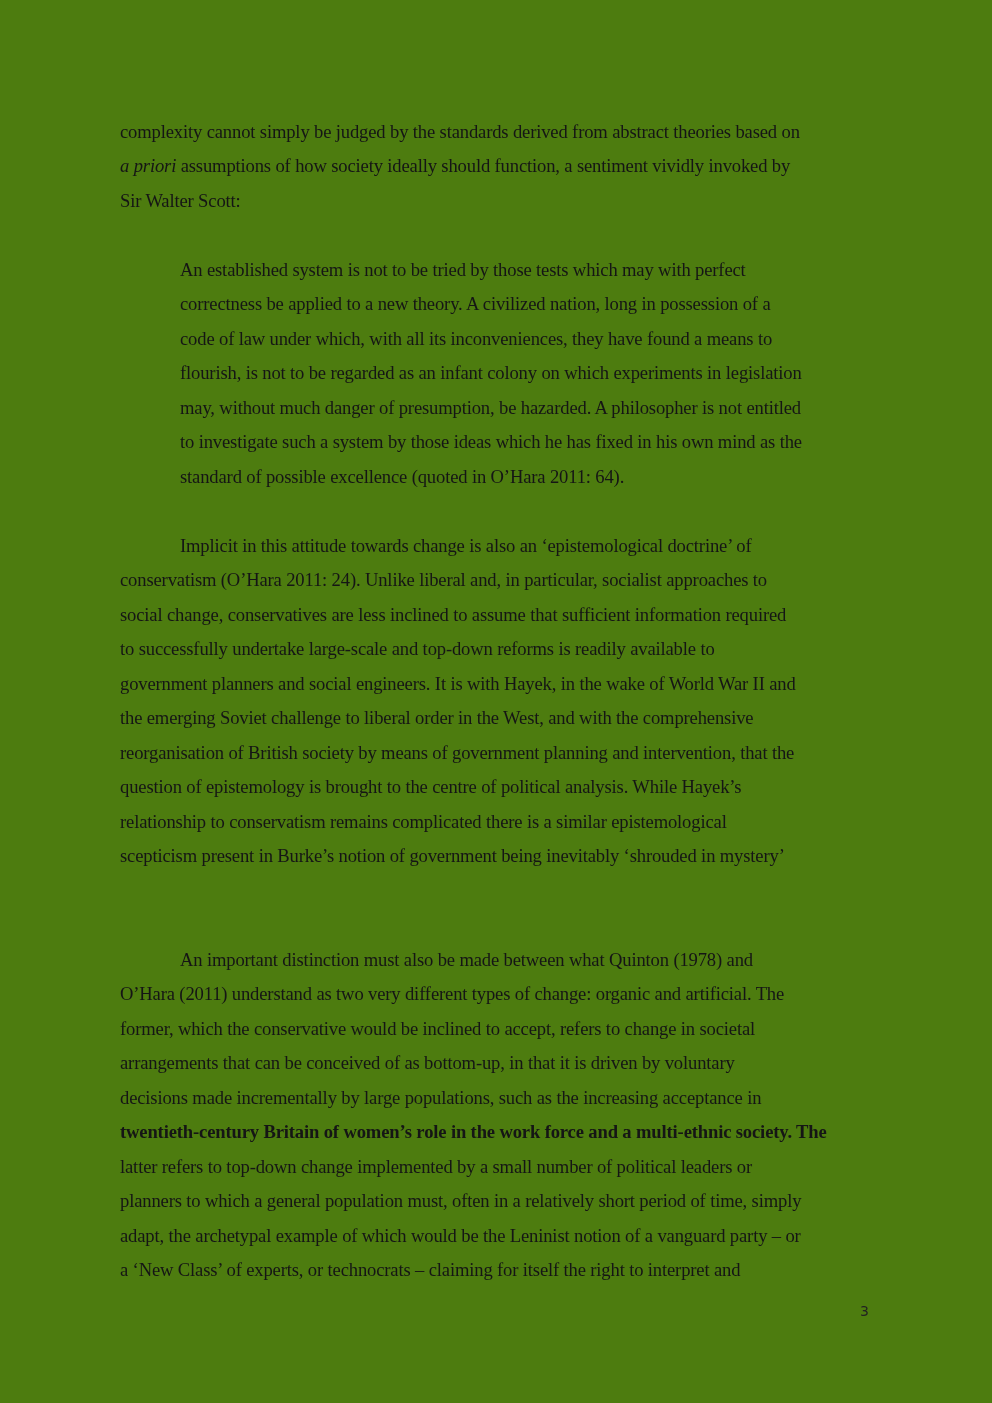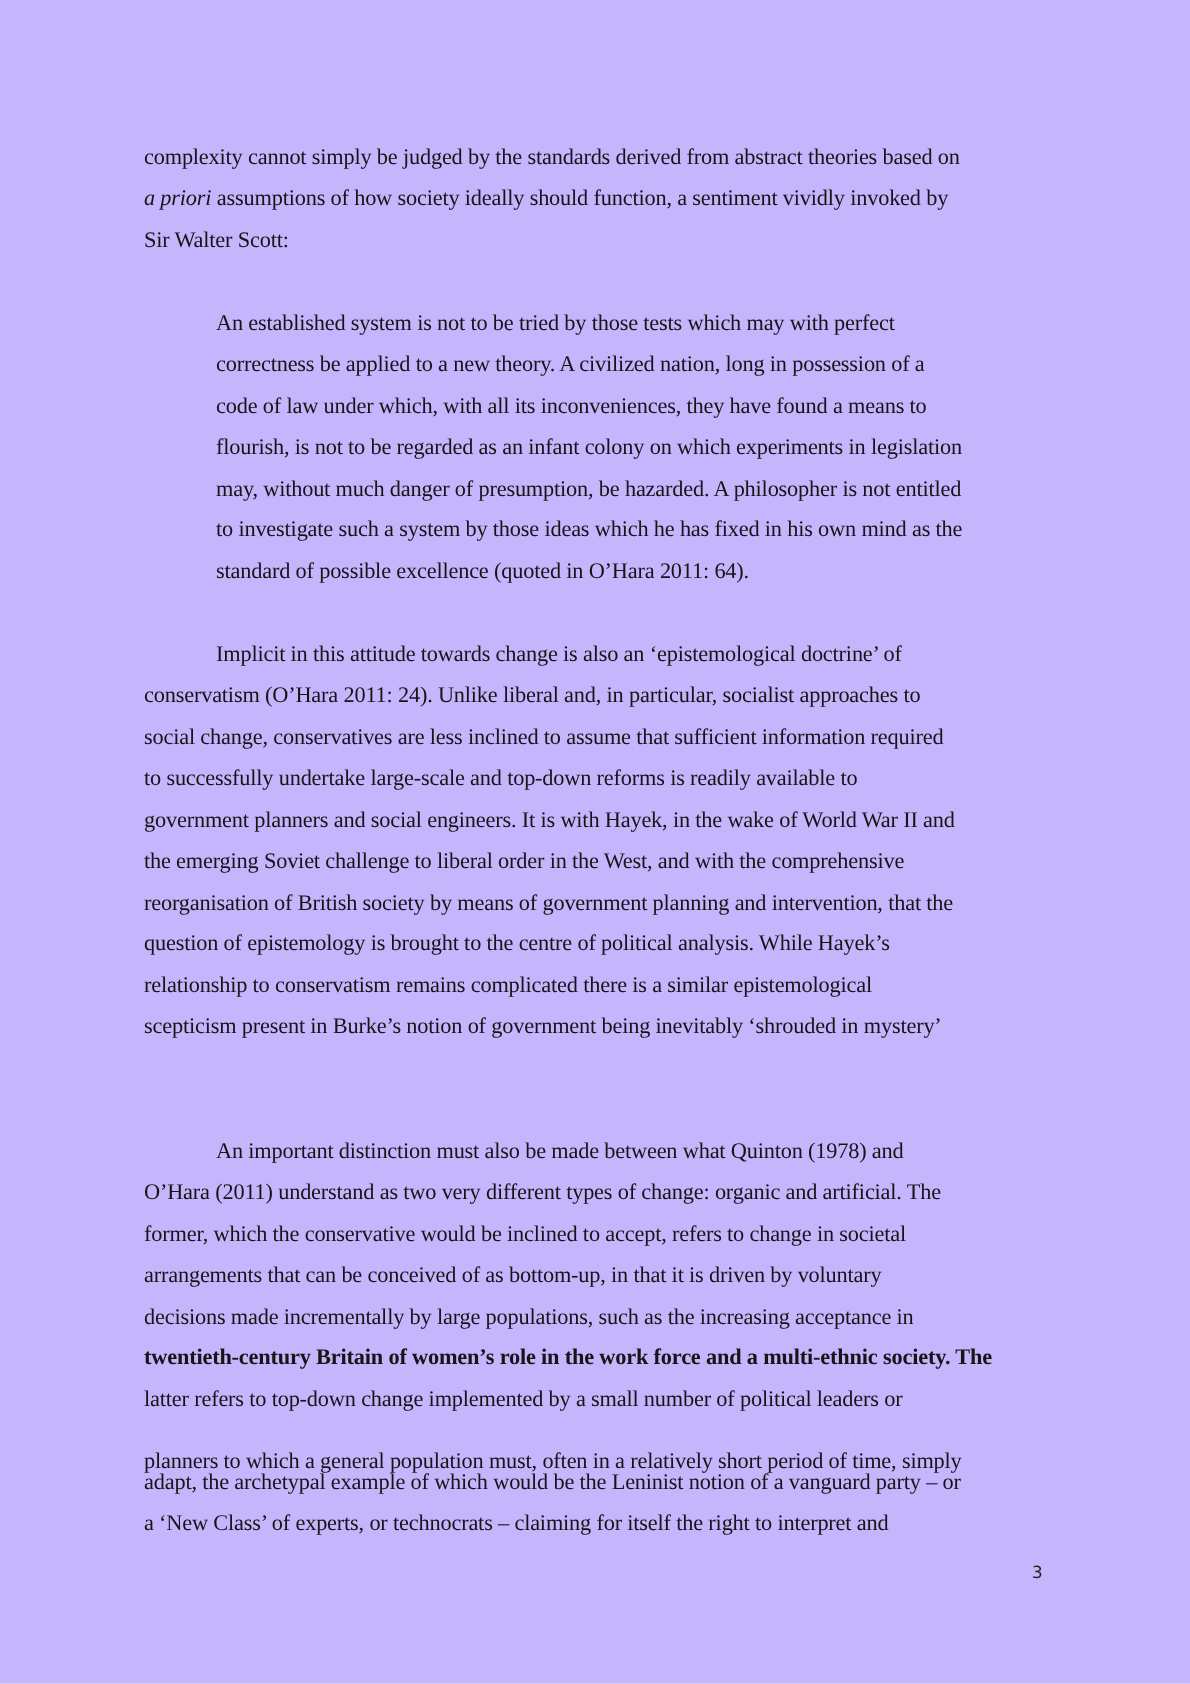--- a/index.html
+++ b/index.html
@@ -13,21 +13,21 @@
       position: relative;
       overflow: hidden;
       font-family: "Liberation Serif", "DejaVu Serif", serif;
       color: #111111;
     }
     .page {
       position: absolute;
       left: 0; top: 0;
       width: 992px;
       height: 1403px;
-      background: #c4b5fd;
+      background: #4d7c0f;
     }
     .line {
       position: absolute;
       white-space: nowrap;
       font-size: 18.6px;
       line-height: 22px;
       letter-spacing: -0.15px;
       color: #151515;
     }
     .body-line { left: 120px; }
@@ -71,18 +71,18 @@
   <div class="line body-line" style="top:811px;">relationship to conservatism remains complicated there is a similar epistemological</div>
   <div class="line body-line" style="top:845px;">scepticism present in Burke’s notion of government being inevitably ‘shrouded in mystery’</div>
 
   <div class="line indent" style="top:949px;">An important distinction must also be made between what Quinton (1978) and</div>
   <div class="line body-line" style="top:983px;">O’Hara (2011) understand as two very different types of change: organic and artificial. The</div>
   <div class="line body-line" style="top:1018px;">former, which the conservative would be inclined to accept, refers to change in societal</div>
   <div class="line body-line" style="top:1052px;">arrangements that can be conceived of as bottom-up, in that it is driven by voluntary</div>
   <div class="line body-line" style="top:1087px;">decisions made incrementally by large populations, such as the increasing acceptance in</div>
   <div class="line body-line" style="top:1121px;font-weight:bold;">twentieth-century Britain of women’s role in the work force and a multi-ethnic society. The</div>
   <div class="line body-line" style="top:1156px;">latter refers to top-down change implemented by a small number of political leaders or</div>
-  <div class="line body-line" style="top:1190px;margin-top:17px;">planners to which a general population must, often in a relatively short period of time, simply</div>
+  <div class="line body-line" style="top:1190px;">planners to which a general population must, often in a relatively short period of time, simply</div>
   <div class="line body-line" style="top:1225px;">adapt, the archetypal example of which would be the Leninist notion of a vanguard party – or</div>
   <div class="line body-line" style="top:1259px;">a ‘New Class’ of experts, or technocrats – claiming for itself the right to interpret and</div>
 
   <div class="page-number">3</div>
 </div>
 
 </body></html>

